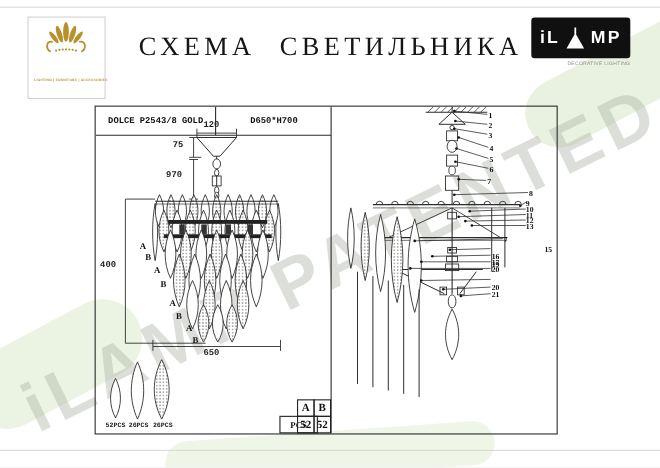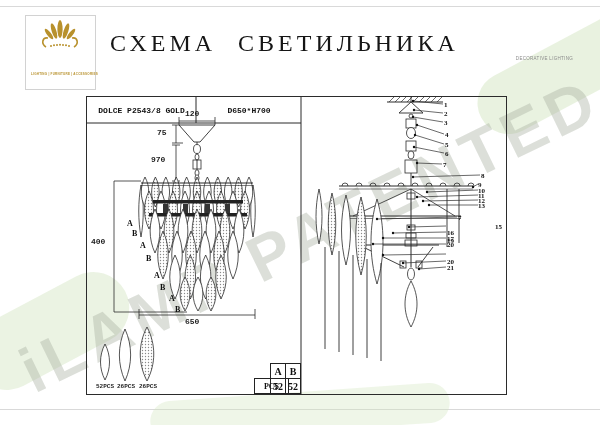--- a/index.html
+++ b/index.html
@@ -12,21 +12,21 @@
       transform:rotate(-26deg);white-space:nowrap;z-index:1;pointer-events:none;
       font:700 64px "Liberation Sans",sans-serif;letter-spacing:6px;color:rgba(168,176,160,0.40);}
   
   .cr-box{position:absolute;left:25px;top:15px;width:69px;height:73px;background:#fff;
           border:1px solid #d2d2d2;z-index:2;text-align:center;}
   .cr-name{position:absolute;left:0;top:42px;width:69px;font:600 9.5px "Liberation Sans",sans-serif;
            color:#3c3c3c;letter-spacing:0.2px;}
   .cr-tagline{position:absolute;left:50%;top:56px;width:120px;transform:translateX(-50%) scale(.5);
               transform-origin:center top;font:700 6px "Liberation Sans",sans-serif;color:#b8912c;
               letter-spacing:0.5px;white-space:nowrap;}
-  .title{position:absolute;left:110px;top:30px;width:365px;text-align:left;z-index:2;
+  .title{position:absolute;left:110px;top:30px;width:365px;text-align:right;z-index:2;
          font:400 24px "Liberation Serif",serif;letter-spacing:4px;word-spacing:12px;color:#151515;}
   .il-box{position:absolute;left:483px;top:16px;width:90px;height:37px;background:#101010;
           border-radius:3px;z-index:2;display:flex;align-items:center;justify-content:center;gap:5px;}
   .il-letter{color:#fff;font:700 16px "Liberation Sans",sans-serif;letter-spacing:2px;}
   .il-tagline{position:absolute;left:483px;top:56px;width:90px;text-align:right;z-index:2;
               font:400 6px "Liberation Sans",sans-serif;transform:scale(.75);transform-origin:right top;
               color:#8a8a8a;letter-spacing:0.4px;}
   
   .draw{position:absolute;left:86px;top:96px;width:419px;height:297px;border:1px solid #2b2b2b;z-index:2;}
   .draw svg{position:absolute;left:0;top:0;}
@@ -72,20 +72,28 @@
         <circle cx="31" cy="28" r="1"></circle>
       </g>
       <path d="M8,29 C3,26 4,19 10,20" fill="none" stroke="#b8912c" stroke-width="1.6"></path>
       <path d="M36,29 C41,26 40,19 34,20" fill="none" stroke="#b8912c" stroke-width="1.6"></path>
     </svg>
     <div class="cr-tagline">LIGHTING | FURNITURE | ACCESSORIES</div>
   </div>
 
   <div class="title">СХЕМА СВЕТИЛЬНИКА</div>
 
+  <div class="il-box">
+    <span class="il-letter">iL</span>
+    <svg width="18" height="22" viewBox="0 0 18 22">
+      <line x1="9" y1="1" x2="9" y2="7" stroke="#fff" stroke-width="1.6"></line>
+      <polygon points="9,6 1,20 17,20" fill="#fff"></polygon>
+    </svg>
+    <span class="il-letter">MP</span>
+  </div>
   <div class="il-tagline">DECORATIVE LIGHTING</div>
 
   <div class="draw">
     <svg id="art" width="419" height="297" viewBox="0 0 419 297">
         <defs>
           <pattern id="dots" width="3" height="3" patternUnits="userSpaceOnUse">
   <rect width="3" height="3" fill="#fff"></rect>
             <circle cx="1.5" cy="1.5" r="0.7" fill="#8a8a8a"></circle>
           </pattern>
         </defs>

